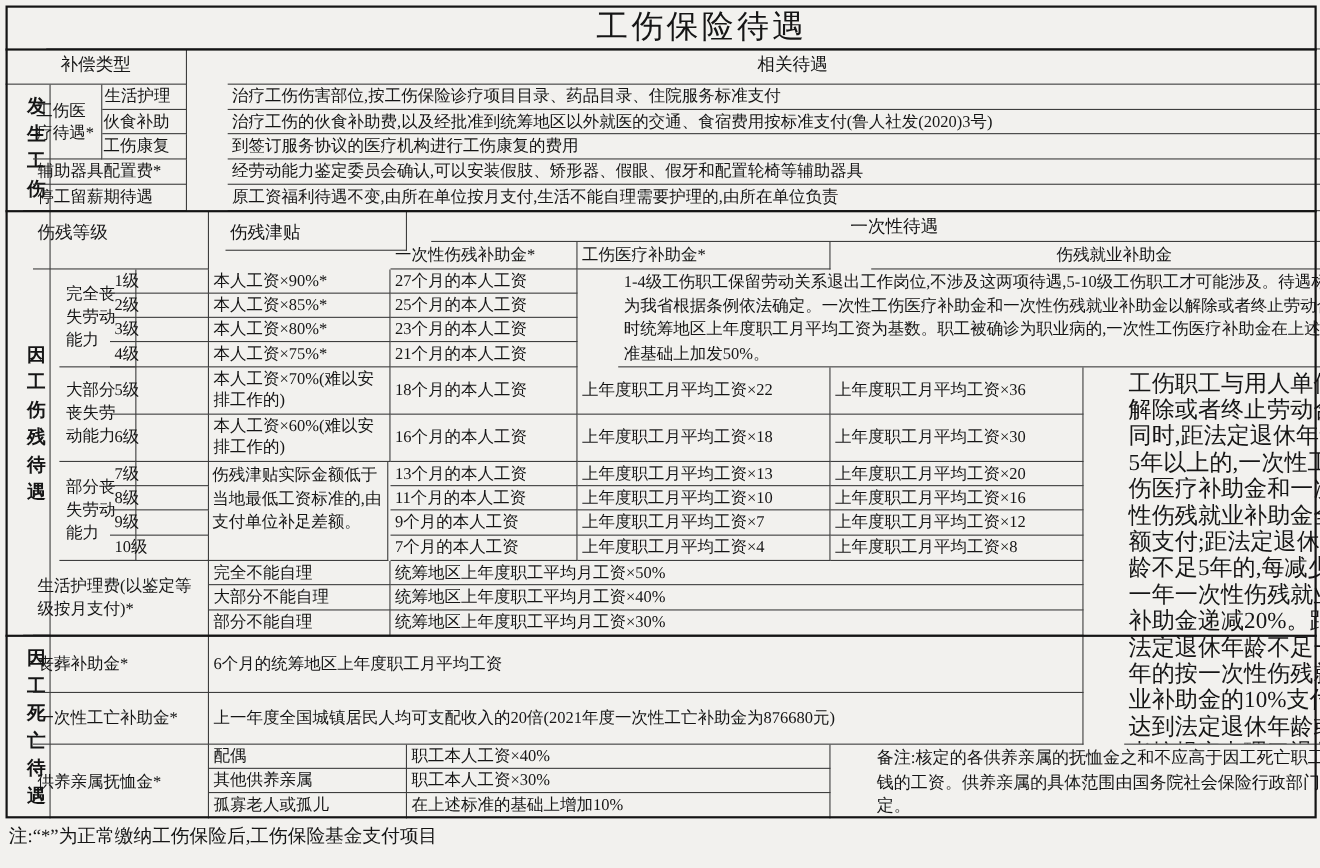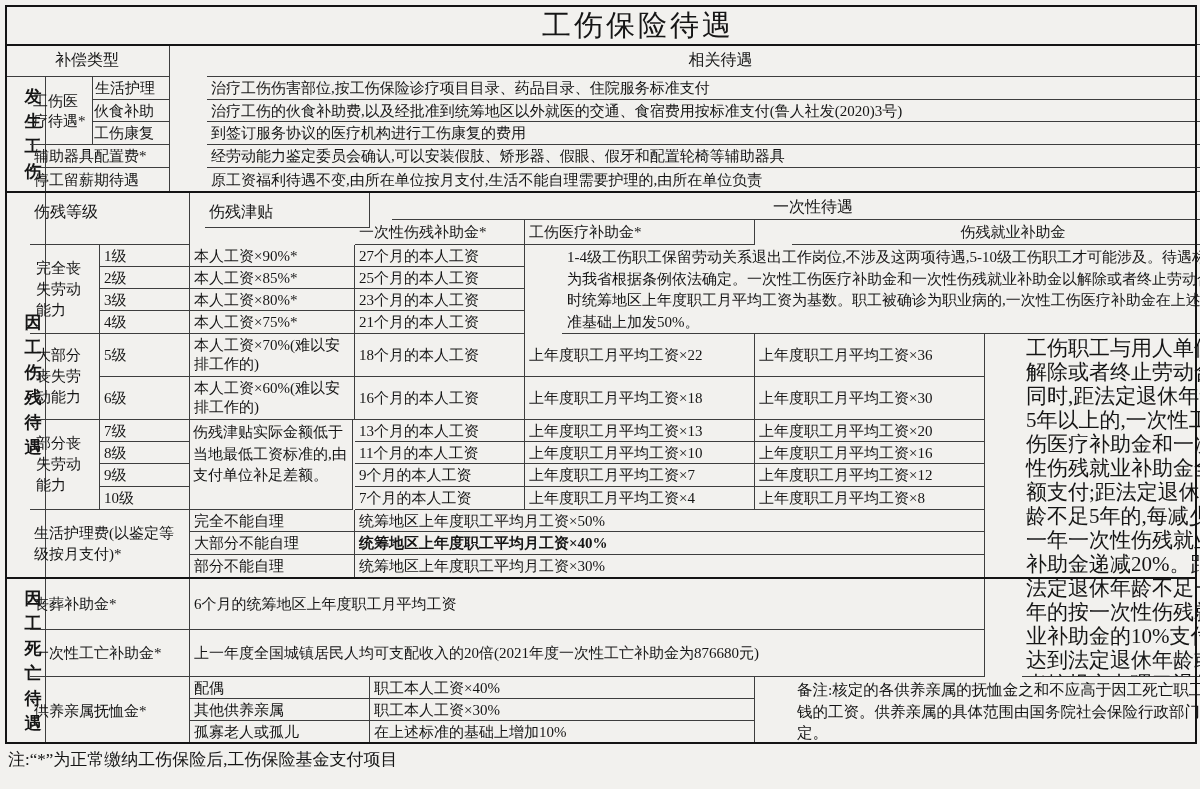--- a/index.html
+++ b/index.html
@@ -16,21 +16,21 @@
     border-right:1px solid #3e3e3e;border-bottom:1px solid #3e3e3e;
     padding:1px 4px;font-size:15px;line-height:20px;overflow:hidden;
     text-align:left;white-space:normal;
   }
   .er{border-right:none;margin-left:37px;}
   .eb{border-bottom:none;}
   .ctr{text-align:center;}
   .vc{display:flex;align-items:center;}
   .vcc{display:flex;align-items:center;justify-content:center;}
   .wrap{word-break:break-all;}
-  .cat{padding:0 6px;word-break:break-all;line-height:21px;}
+  .cat{padding:0 6px;word-break:break-all;line-height:21px;margin-left:24px;}
   .vlabel{display:flex;align-items:center;justify-content:center;padding:0;margin-left:16px;}
   .vlabel span{display:block;width:1.06em;word-break:break-all;line-height:25px;font-size:17px;font-weight:bold;text-align:center;}
   .title-cell{font-size:29px;line-height:38px;letter-spacing:3px;font-weight:500;}
   .hdr{font-size:16px;line-height:28px;}
   .block{line-height:21.5px;padding:2px 5px;word-break:break-all;}
   .note{font-size:21px;line-height:24px;padding:2px 4px;word-break:break-all;}
   .hline{position:absolute;left:0;width:1192px;height:2px;background:#141414;z-index:3;}
   .footnote{position:absolute;left:8px;top:748px;font-size:17px;color:#151515;}
 </style>
 </head>
@@ -129,21 +129,21 @@
   <div class="c" style="left:350px;top:482px;width:170px;height:23px;">7个月的本人工资</div>
   <div class="c" style="left:520px;top:482px;width:230px;height:23px;">上年度职工月平均工资×4</div>
   <div class="c" style="left:750px;top:482px;width:230px;height:23px;">上年度职工月平均工资×8</div>
 
   <div class="c er note" style="left:980px;top:329px;width:212px;height:343px;">工伤职工与用人单位解除或者终止劳动合同时,距法定退休年龄5年以上的,一次性工伤医疗补助金和一次性伤残就业补助金全额支付;距法定退休年龄不足5年的,每减少一年一次性伤残就业补助金递减20%。距法定退休年龄不足一年的按一次性伤残就业补助金的10%支付,达到法定退休年龄或者按规定办理了退休手续的,不支付一次性工伤医疗补助金和一次性伤残就业补助金。</div>
 
   <div class="c vc wrap" style="left:25px;top:505px;width:160px;height:68px;line-height:21px;">生活护理费(以鉴定等级按月支付)*</div>
   <div class="c" style="left:185px;top:505px;width:165px;height:22px;">完全不能自理</div>
   <div class="c" style="left:350px;top:505px;width:630px;height:22px;">统筹地区上年度职工平均月工资×50%</div>
   <div class="c" style="left:185px;top:527px;width:165px;height:23px;">大部分不能自理</div>
-  <div class="c" style="left:350px;top:527px;width:630px;height:23px;font-weight:bold;">统筹地区上年度职工平均月工资×40%</div>
+  <div class="c" style="left:350px;top:527px;width:630px;height:23px;">统筹地区上年度职工平均月工资×40%</div>
   <div class="c" style="left:185px;top:550px;width:165px;height:23px;">部分不能自理</div>
   <div class="c" style="left:350px;top:550px;width:630px;height:23px;">统筹地区上年度职工平均月工资×30%</div>
 
   <div class="c vlabel eb" style="left:0;top:573px;width:25px;height:166px;">
       <span>因工死亡待遇</span>
     </div>
 
   <div class="c vc" style="left:25px;top:573px;width:160px;height:52px;">丧葬补助金*</div>
   <div class="c vc" style="left:185px;top:573px;width:795px;height:52px;">6个月的统筹地区上年度职工月平均工资</div>
 

